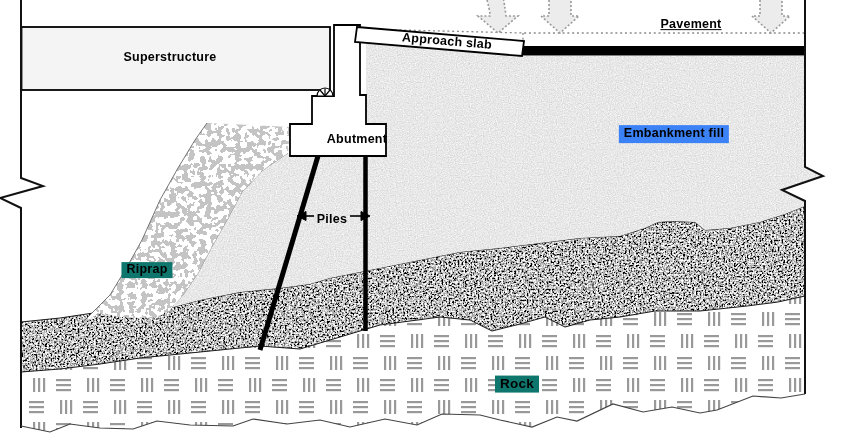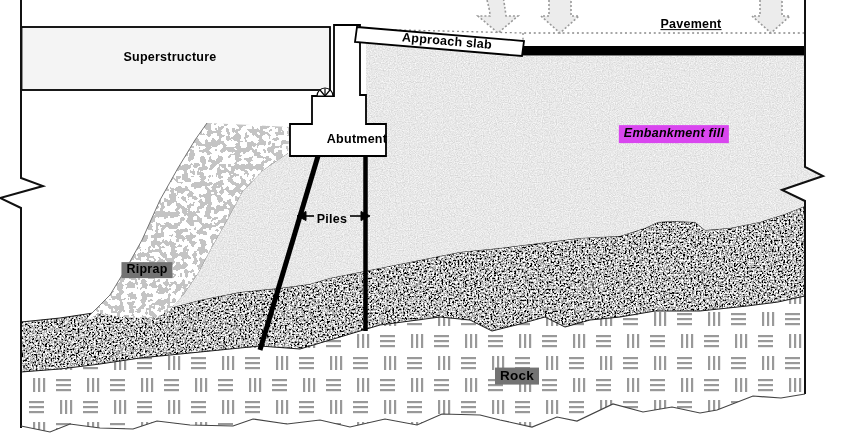--- a/index.html
+++ b/index.html
@@ -2,22 +2,22 @@
 <html><head>
 <meta charset="utf-8">
 <style>
   html,body{margin:0;padding:0;background:#fff;}
   .stage{position:relative;width:850px;height:435px;background:#fff;overflow:hidden;
          font-family:"Liberation Sans",sans-serif;}
   .stage svg{position:absolute;left:0;top:0;display:block;}
   .lbl{position:absolute;transform:translate(-50%,-50%);
        font-weight:bold;font-size:12.5px;line-height:1.1;letter-spacing:.25px;
        color:#000;white-space:nowrap;}
-  .lbl.boxed-grey{background:#d946ef;padding:2px 5px;font-style:italic;}
-  .lbl.boxed-white{background:#737373;padding:1px 5px;}
+  .lbl.boxed-grey{background:#3b82f6;padding:2px 5px;}
+  .lbl.boxed-white{background:#0f766e;padding:1px 5px;}
   .lbl.rot{transform:translate(-50%,-50%) rotate(4.8deg);}
   .lbl.big{font-size:13.5px;}
 </style>
 </head>
 <body>
 
 <div class="stage">
 
   <svg width="850" height="435" viewBox="0 0 850 435">
     <defs>
@@ -133,14 +133,14 @@
     <path fill="none" stroke="#444" stroke-width="1.2" d="M805,394 L781,398 L753,396 L717,410 L700,413 L672,407 L643,412 L613,404 L577,421 L557,417 L532,427 L500,420 L480,415 L442,414 L417,425 L385,419 L350,427 L320,420 L287,424 L253,419 L233,426 L190,425 L157,421 L133,429 L100,428 L70,424 L50,432 L21,426"></path>
   </svg>
 
   <div class="lbl" style="left:170px;top:58px;">Superstructure</div>
   <div class="lbl rot" style="left:447px;top:42px;">Approach slab</div>
   <div class="lbl" style="left:691px;top:25px;text-decoration:underline;">Pavement</div>
   <div class="lbl boxed-grey" style="left:674px;top:134px;">Embankment fill</div>
   <div class="lbl" style="left:338px;top:140px;margin-left:19px;">Abutment</div>
   <div class="lbl" style="left:332px;top:220px;">Piles</div>
   <div class="lbl boxed-white" style="left:147px;top:270px;">Riprap</div>
-  <div class="lbl boxed-white big" style="left:517px;top:376px;">Rock</div>
+  <div class="lbl boxed-white big" style="left:517px;top:384px;">Rock</div>
 </div>
 
 </body></html>

